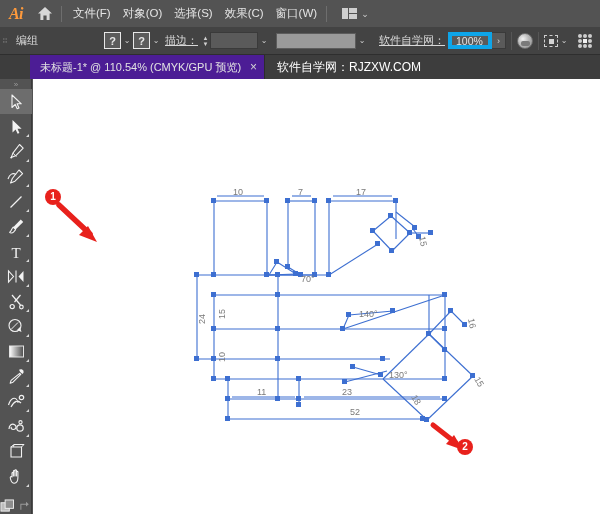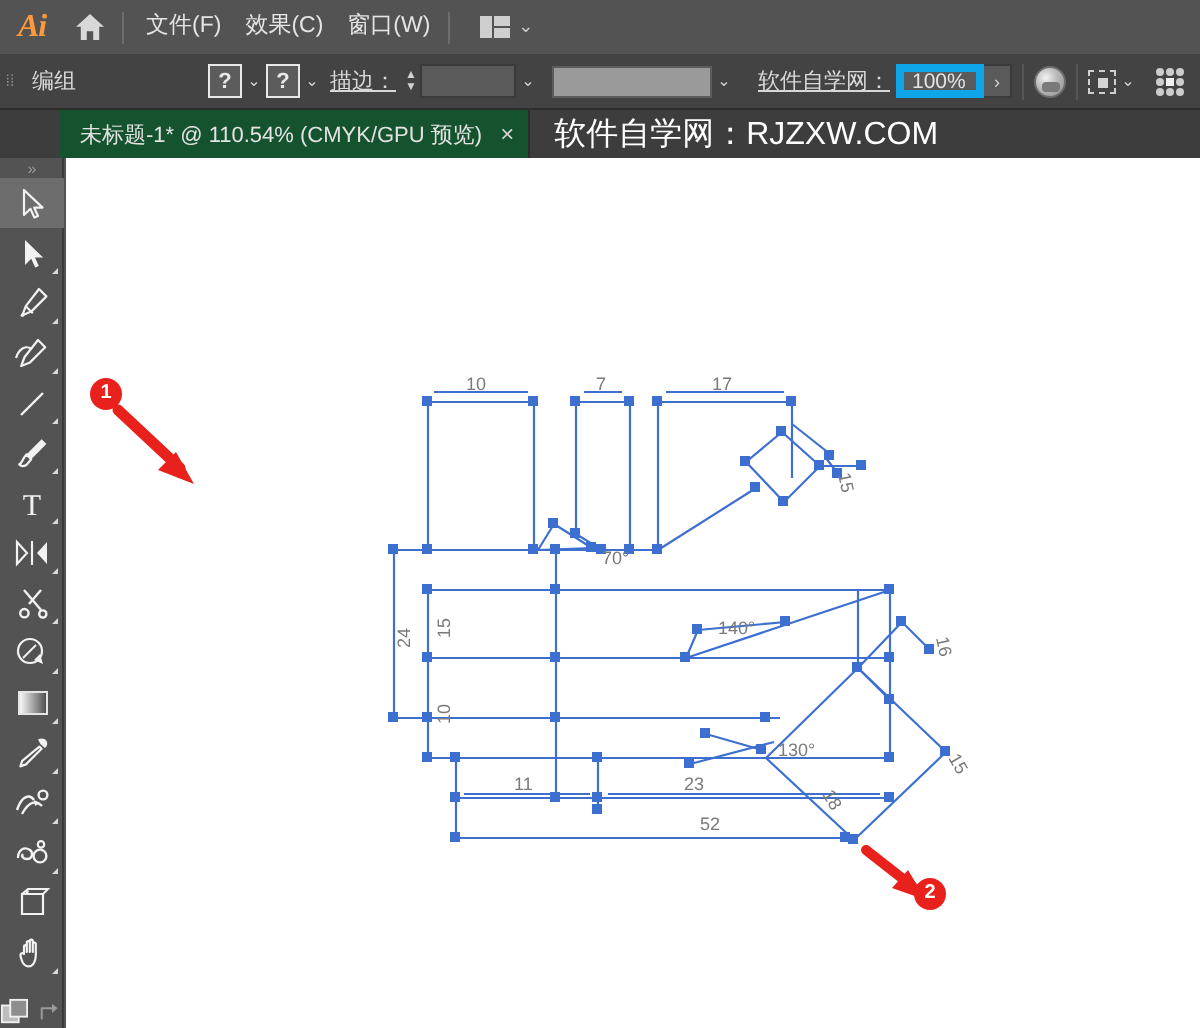--- a/index.html
+++ b/index.html
@@ -123,31 +123,31 @@
   .transform-icon i { background: #cdcdcd; border-radius: 50%; }
   .transform-icon i.ctr { border-radius: 0; background: #f0f0f0; }
 
   
   .tabbar {
     position: absolute; left: 0; top: 55px; width: 600px; height: 24px;
     background: #3d3d3d;
     display: flex; align-items: center;
   }
   .tab-active {
-    height: 24px; background: #14532d;
+    height: 24px; background: #4c1d95;
     display: flex; align-items: center; padding: 0 7px 0 10px;
     border-right: 1px solid #2c2c2c;
     margin-left: 30px;
   }
   .tab-title { color: #e2e2e2; font-size: 11px; white-space: nowrap; }
   .tab-close {
     color: #d3d3d3; font-size: 12px; margin-left: 9px; line-height: 1;
   }
   .watermark {
-    color: #ffffff; font-size: 16px; margin-left: 12px; white-space: nowrap;
+    color: #ffffff; font-size: 12px; margin-left: 12px; white-space: nowrap;
   }
 
   
   .toolbar-wrap {
     position: absolute; left: 0; top: 79px; width: 32px; height: 435px;
     background: #535353; border-right: 1px solid #3a3a3a;
   }
   .tb-grip {
     height: 10px; display: flex; align-items: center; justify-content: center;
     color: #9a9a9a; font-size: 8px; letter-spacing: -1px;
@@ -188,20 +188,22 @@
 
   <div class="menubar">
     <div class="ai-logo">Ai</div>
     <div class="home-icon">
       <svg width="16" height="15" viewBox="0 0 16 15">
         <path d="M8 1 L15 7.4 L12.6 7.4 L12.6 14 L9.6 14 L9.6 9.6 L6.4 9.6 L6.4 14 L3.4 14 L3.4 7.4 L1 7.4 Z" fill="#d8d8d8"></path>
       </svg>
     </div>
     <div class="menu-sep"></div>
     <div class="menu-item">文件(F)</div>
+    <div class="menu-item">对象(O)</div>
+    <div class="menu-item">选择(S)</div>
     <div class="menu-item">效果(C)</div>
     <div class="menu-item">窗口(W)</div>
     <div class="menu-sep"></div>
     <div class="ws-switch">
       <div class="ws-grid">
         <i class="tall"></i>
           <i></i>
           <i></i>
       </div>
       <span class="chev">⌄</span>

